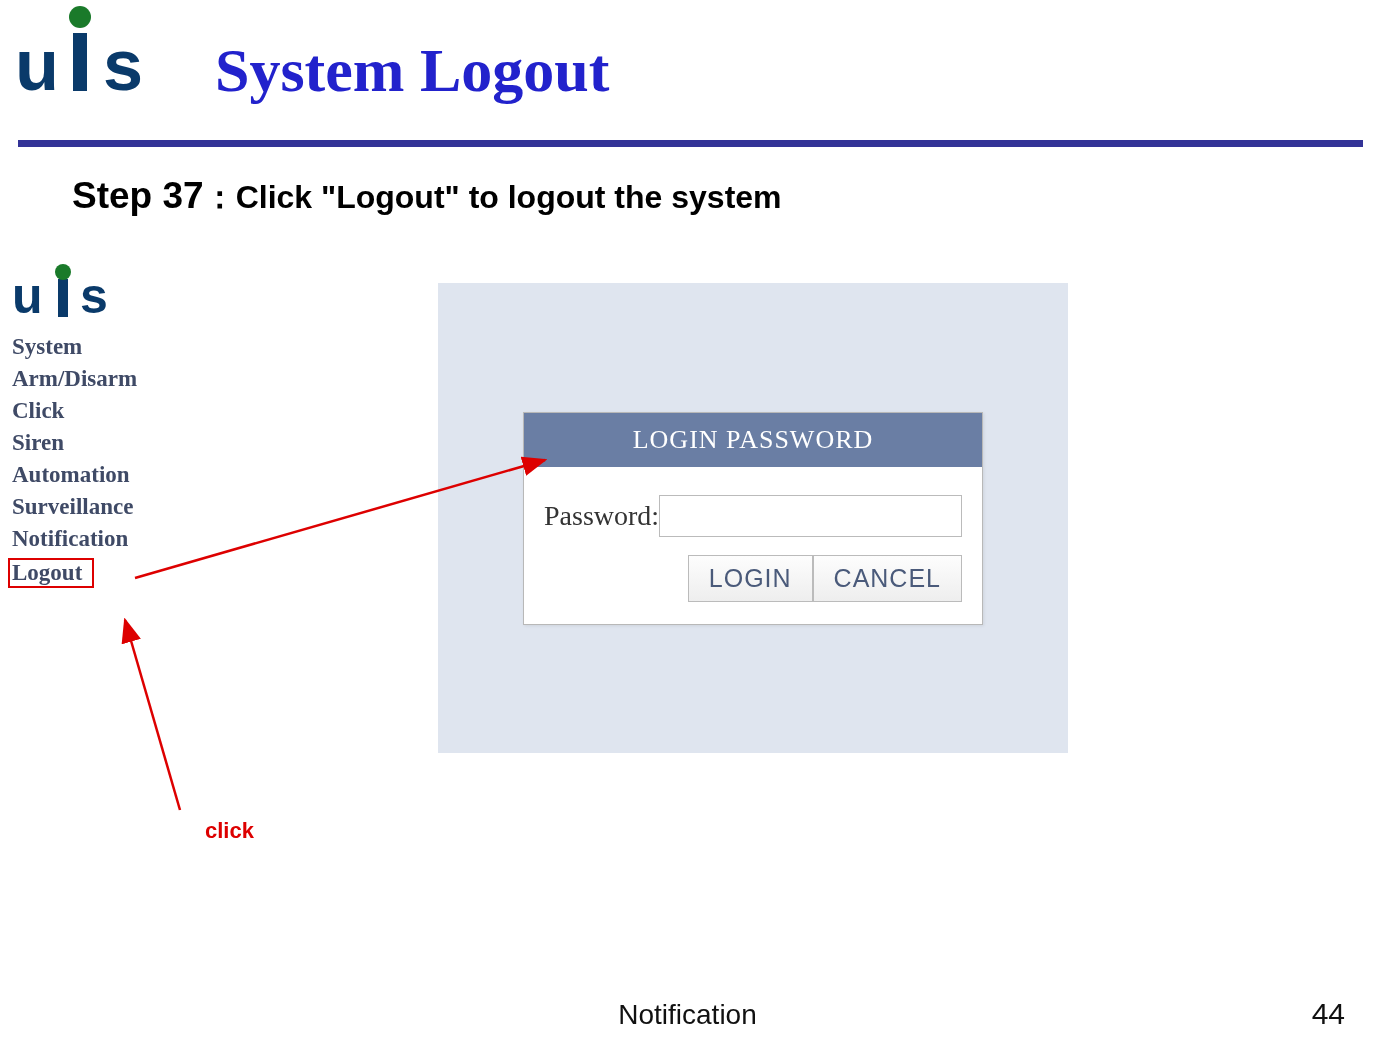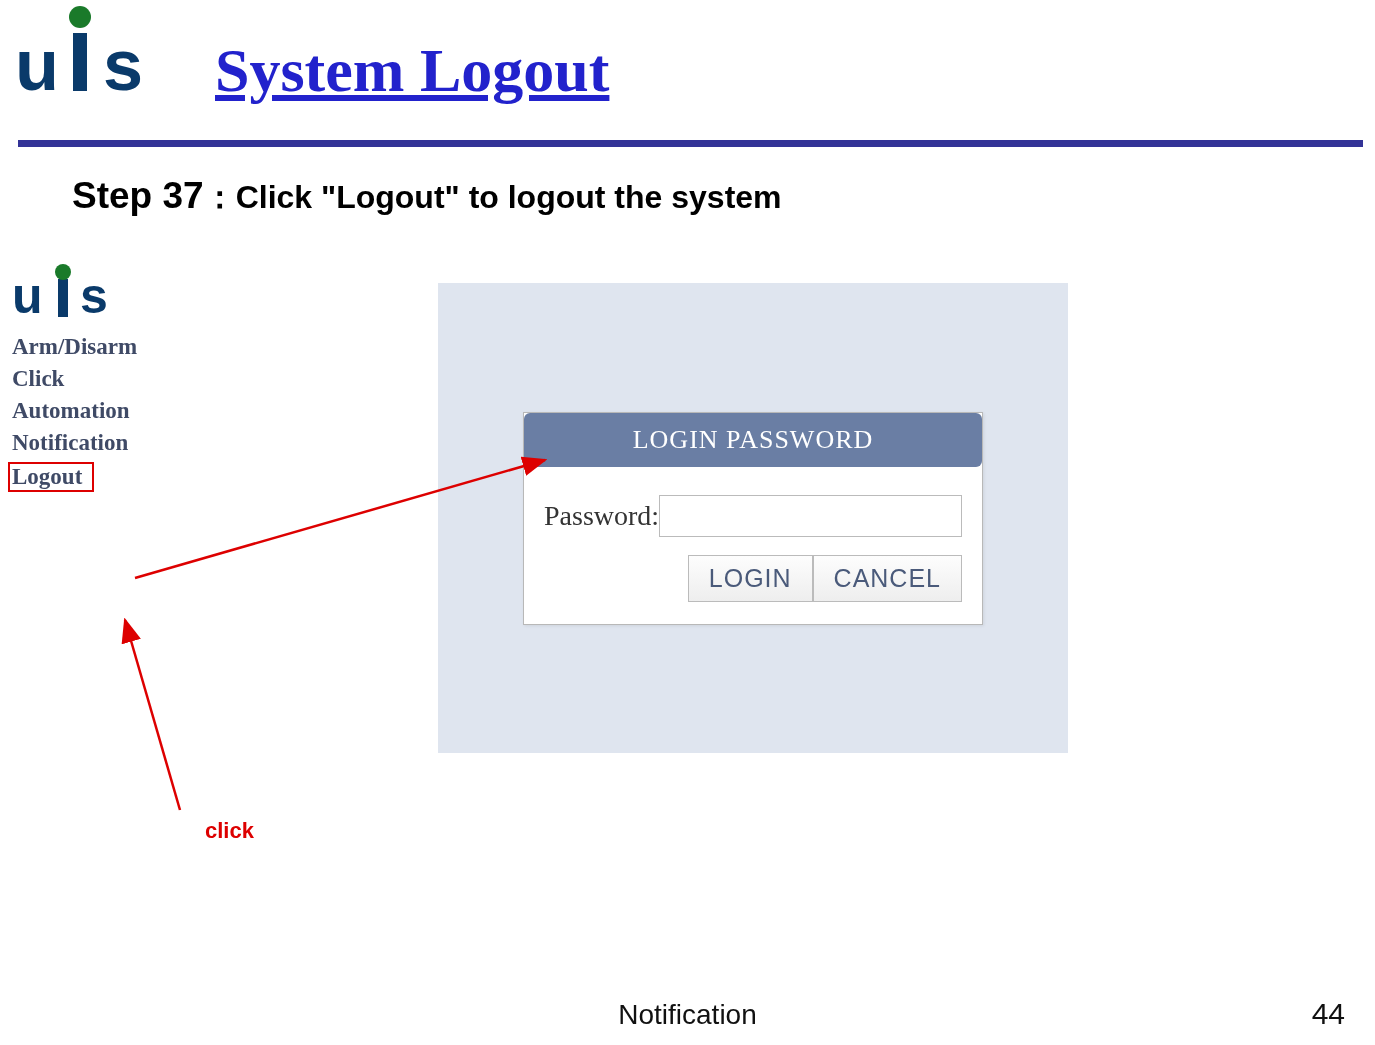--- a/index.html
+++ b/index.html
@@ -21,21 +21,20 @@
     top: 5px;
   }
   .page-title {
     position: absolute;
     left: 215px;
     top: 35px;
     font-size: 62px;
     font-weight: bold;
     color: #2222cc;
     font-family: "Times New Roman", Times, serif;
-    text-decoration: underline;
   }
   .hr-bar {
     position: absolute;
     top: 140px;
     left: 18px;
     right: 12px;
     height: 7px;
     background: #333397;
   }
   .step-line {
@@ -92,21 +91,20 @@
     box-shadow: 1px 1px 3px rgba(0,0,0,0.08);
   }
   .login-header {
     background:#6a7ea4;
     color:#fff;
     font-family:"Times New Roman",Times,serif;
     font-size:26px;
     letter-spacing:1px;
     text-align:center;
     padding:12px 0;
-    border-radius:6px;
   }
   .login-body {
     padding:28px 20px 22px 20px;
     font-family:"Times New Roman",Times,serif;
   }
   .pw-row { display:flex; align-items:center; margin-bottom:18px;}
   .pw-label { font-size:28px; color:#333; }
   .pw-input {
     flex:1;
     height:42px;
@@ -174,23 +172,26 @@
 <div class="screenshot-area">
   <div class="sidebar">
     <div class="logo-small">
       <svg width="110" height="56" viewBox="0 0 110 56">
         <rect x="46" y="16" width="10" height="38" fill="#0a3a6a"></rect>
         <circle cx="51" cy="9" r="8" fill="#1a7a2a"></circle>
         <text x="0" y="50" font-family="Arial" font-weight="900" font-size="50" fill="#0a3a6a">u</text>
         <text x="68" y="50" font-family="Arial" font-weight="900" font-size="50" fill="#0a3a6a">s</text>
       </svg>
     </div>
+    <div class="menu-item">System</div>
     <div class="menu-item">Arm/Disarm</div>
     <div class="menu-item">Click</div>
+    <div class="menu-item">Siren</div>
     <div class="menu-item">Automation</div>
+    <div class="menu-item">Surveillance</div>
     <div class="menu-item">Notification</div>
     <div style="padding:3px 0 3px 0;">
       <span class="menu-item logout-item">Logout</span>
     </div>
   </div>
 
   <div class="content-pane">
     <div class="login-box">
       <div class="login-header">LOGIN PASSWORD</div>
       <div class="login-body">

